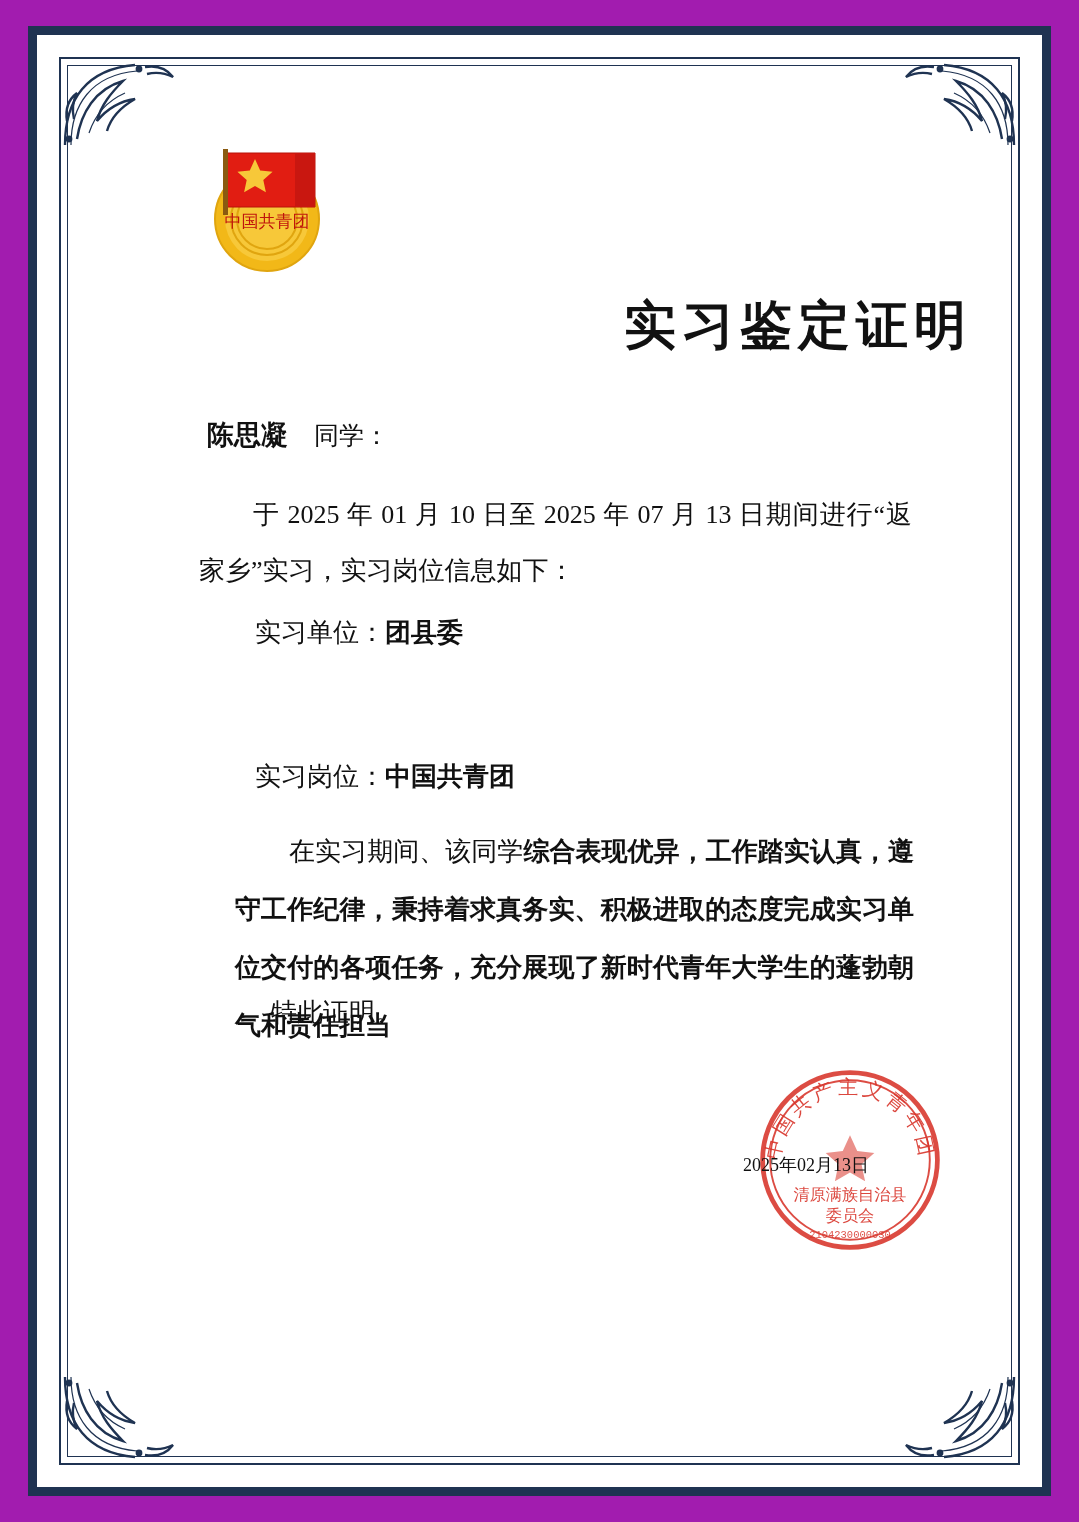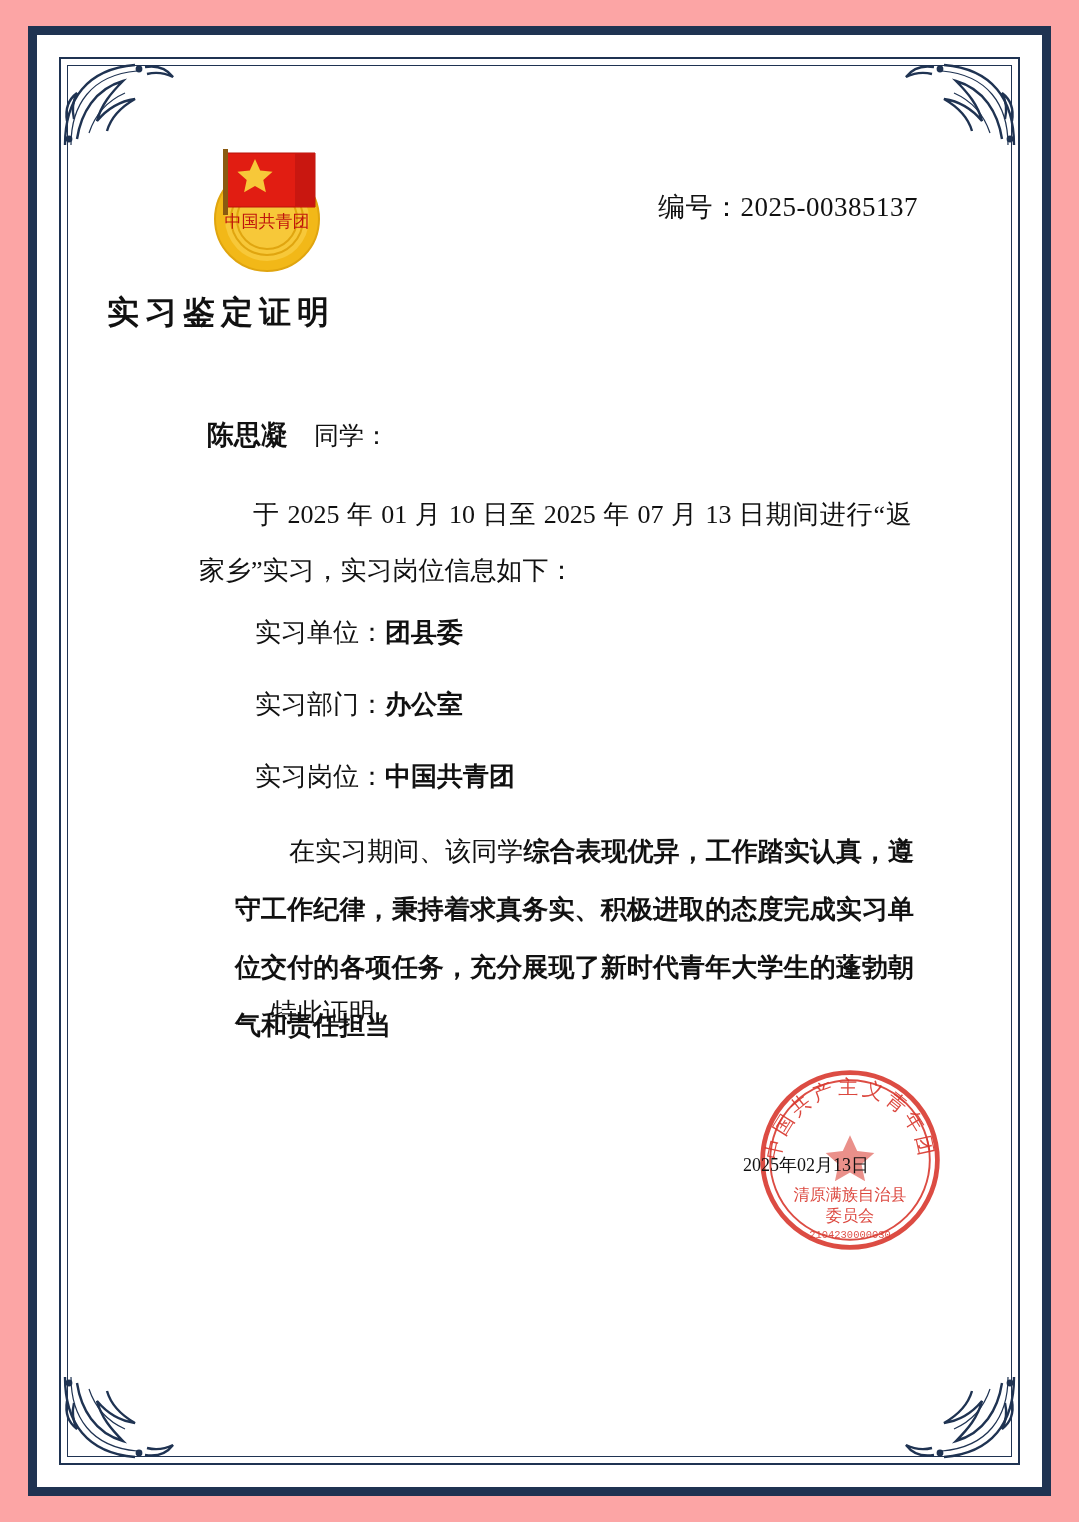--- a/index.html
+++ b/index.html
@@ -14,21 +14,21 @@
     color: #111;
     overflow: hidden;
   }
 
   
   .page {
     position: absolute;
     left: 0; top: 0;
     width: 1079px;
     height: 1522px;
-    background: #fca5a5;
+    background: #a21caf;
     box-sizing: border-box;
     padding-left: 16px;
   }
   .outer-border {
     position: absolute;
     left: 28px; top: 26px;
     width: 1023px;
     height: 1470px;
     box-sizing: border-box;
     border: 9px solid #1f3352;
@@ -88,22 +88,22 @@
     letter-spacing: 0.5px;
     color: #111;
     white-space: nowrap;
   }
 
   .title {
     position: absolute;
     left: 0;
     right: 0;
     top: 196px;
-    text-align: left;
-    font-size: 32px;
+    text-align: right;
+    font-size: 52px;
     font-weight: bold;
     letter-spacing: 6px;
     font-family: Liberation Serif, serif;
   }
 
   .salutation {
     position: absolute;
     left: 100px;
     top: 322px;
     font-size: 27px;
@@ -253,37 +253,31 @@
 
             <path d="M68 36 l5.2 11.4 12.4 1.3 -9.3 8.3 2.6 12.2 -10.9-6.3 -10.9 6.3 2.6-12.2 -9.3-8.3 12.4-1.3 Z" fill="#f7c839"></path>
 
             <rect x="36" y="26" width="5" height="66" fill="#8a5a10"></rect>
           </g>
 
           <text x="80" y="104" text-anchor="middle" font-size="17" font-family="'Liberation Serif','DejaVu Serif',serif" fill="#c0140c" letter-spacing="0">中国共青团</text>
         </svg>
       </div>
 
-      <div class="serial">
-        <span>编号：</span><span>2025-00385137</span>
-      </div>
 
       <div class="title">实习鉴定证明</div>
 
       <div class="salutation">
         <span>陈思凝</span><span class="suffix">同学：</span>
       </div>
 
       <div class="para p1">于 2025 年 01 月 10 日至 2025 年 07 月 13 日期间进行“返家乡”实习，实习岗位信息如下：</div>
 
       <div class="field f1">
         <span class="label">实习单位：</span><span class="value">团县委</span>
-      </div>
-      <div class="field f2">
-        <span class="label">实习部门：</span><span class="value">办公室</span>
       </div>
       <div class="field f3">
         <span class="label">实习岗位：</span><span class="value">中国共青团</span>
       </div>
 
       <div class="para body">
         <span class="plain">在实习期间、该同学</span><span>综合表现优异，工作踏实认真，遵守工作纪律，秉持着求真务实、积极进取的态度完成实习单位交付的各项任务，充分展现了新时代青年大学生的蓬勃朝气和责任担当</span>
       </div>
 
       <div class="closing">特此证明。</div>

